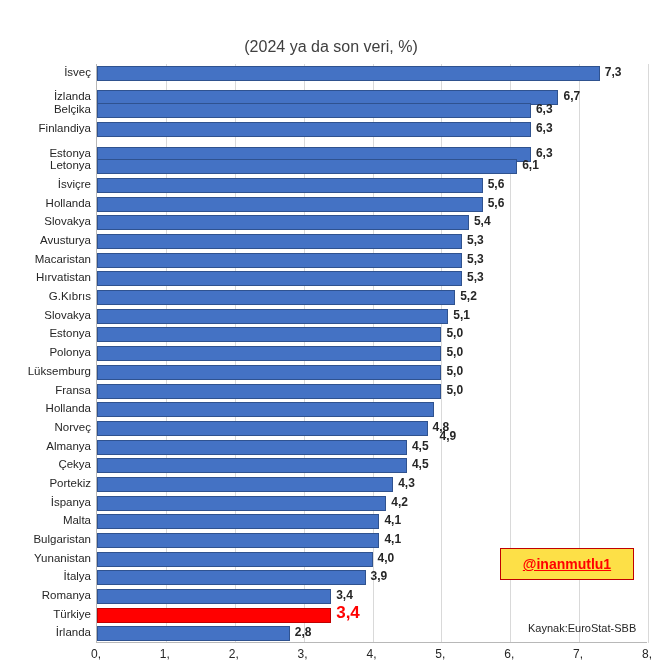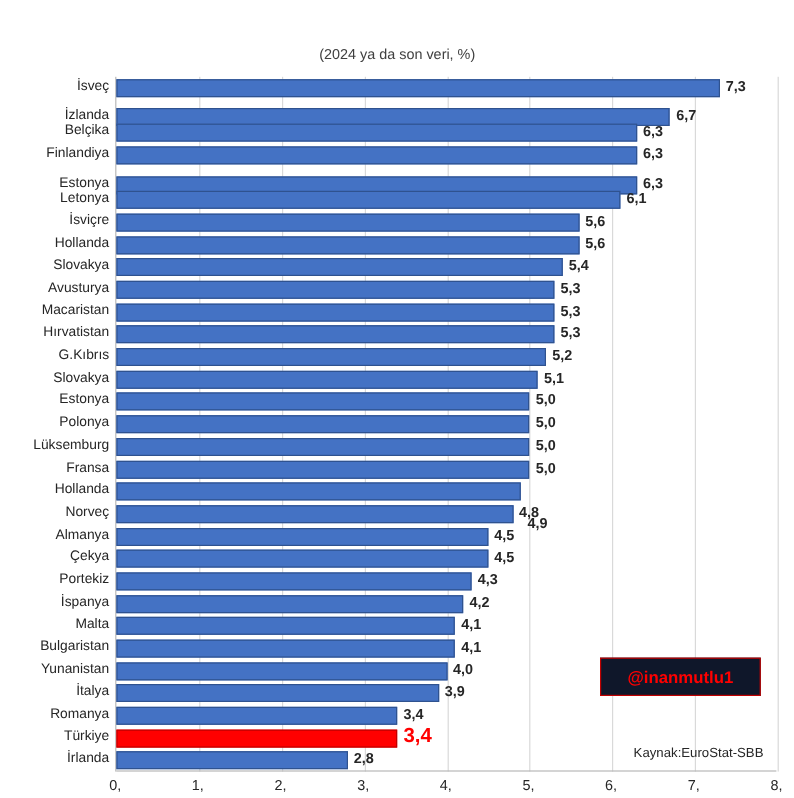--- a/index.html
+++ b/index.html
@@ -30,21 +30,21 @@
     font-weight: bold;
     color: #404040;
     letter-spacing: 0.1px;
   }
   #chart-subtitle {
     position: absolute;
     top: 38px;
     left: 0;
     width: 662px;
     text-align: center;
-    font-size: 12px;
+    font-size: 16px;
     color: #404040;
   }
   
   #plot-area {
     position: absolute;
     left: 96px;
     top: 64px;
     width: 551px;
     height: 579px;
     border-left: 1px solid #b8b8b8;
@@ -121,28 +121,29 @@
     white-space: nowrap;
   }
   
   #handle-box {
     position: absolute;
     left: 500px;
     top: 548px;
     width: 134px;
     height: 32px;
     border: 1px solid #c00000;
-    background: #0f172a;
+    background: #fde047;
     display: flex;
     align-items: center;
     justify-content: center;
     font-size: 14px;
     font-weight: bold;
     color: #ff0000;
     box-sizing: border-box;
+    text-decoration: underline;
   }
   #source-note {
     position: absolute;
     left: 528px;
     top: 622px;
     font-size: 11px;
     color: #262626;
     white-space: nowrap;
   }
 </style>

